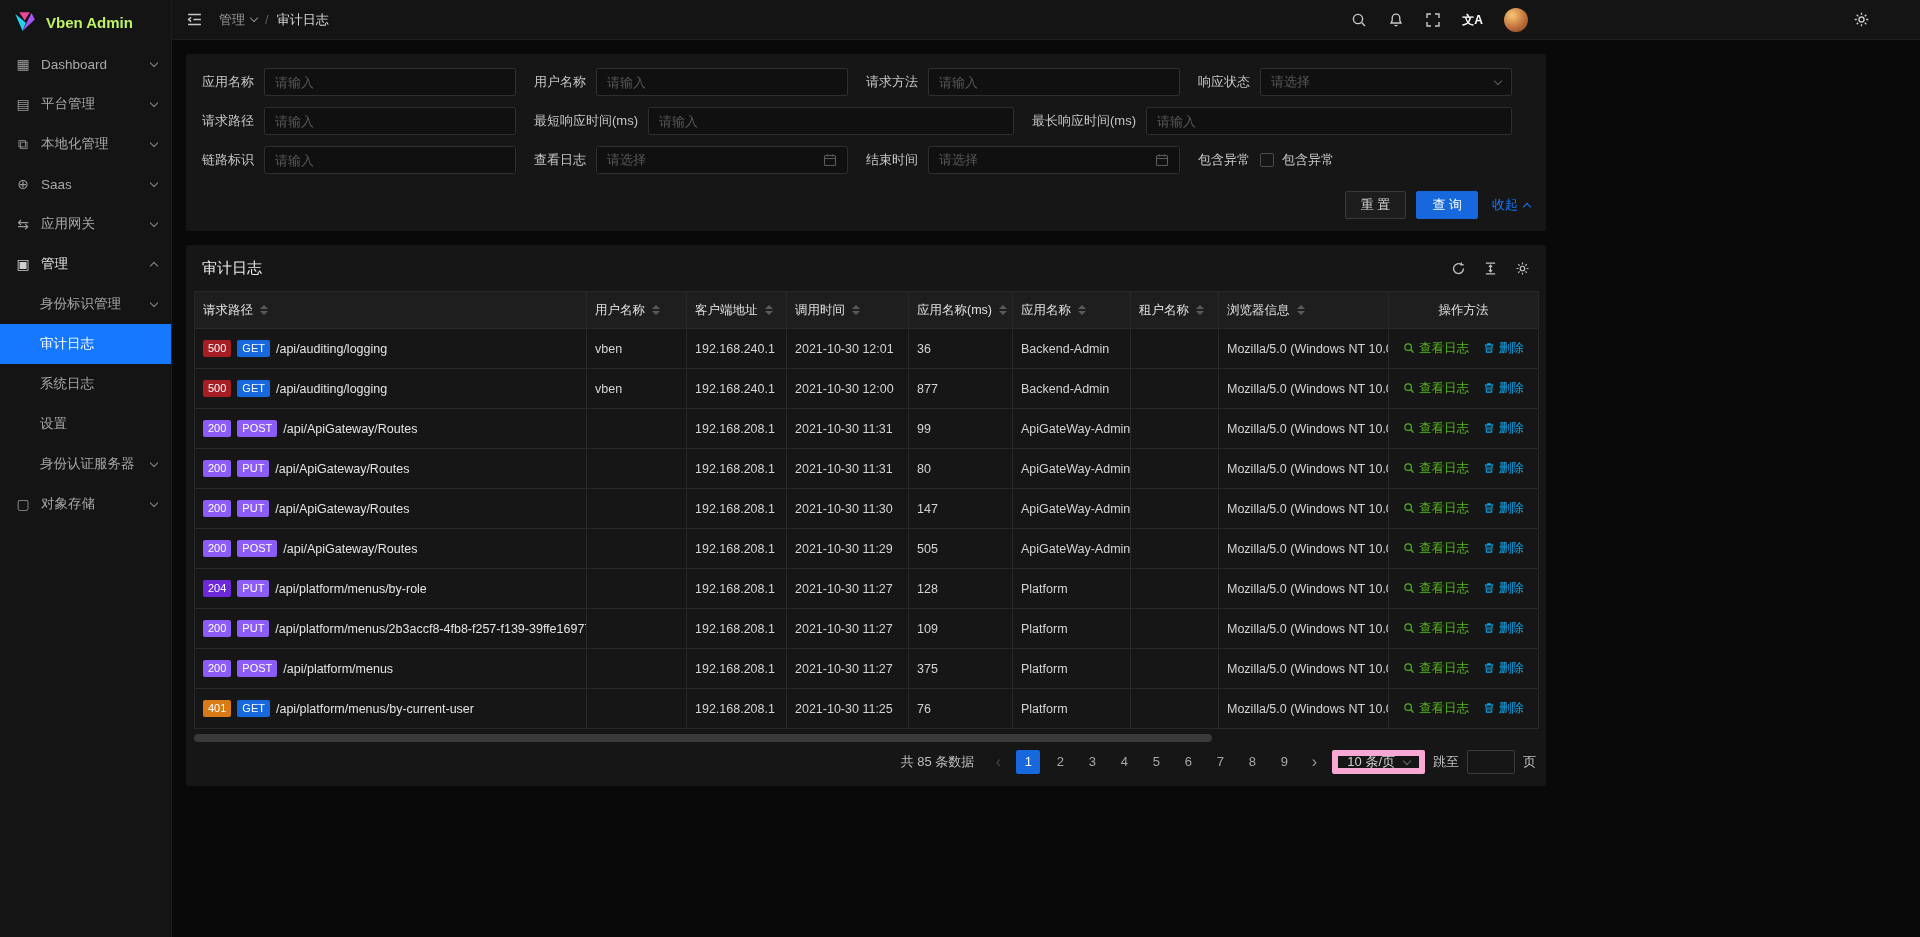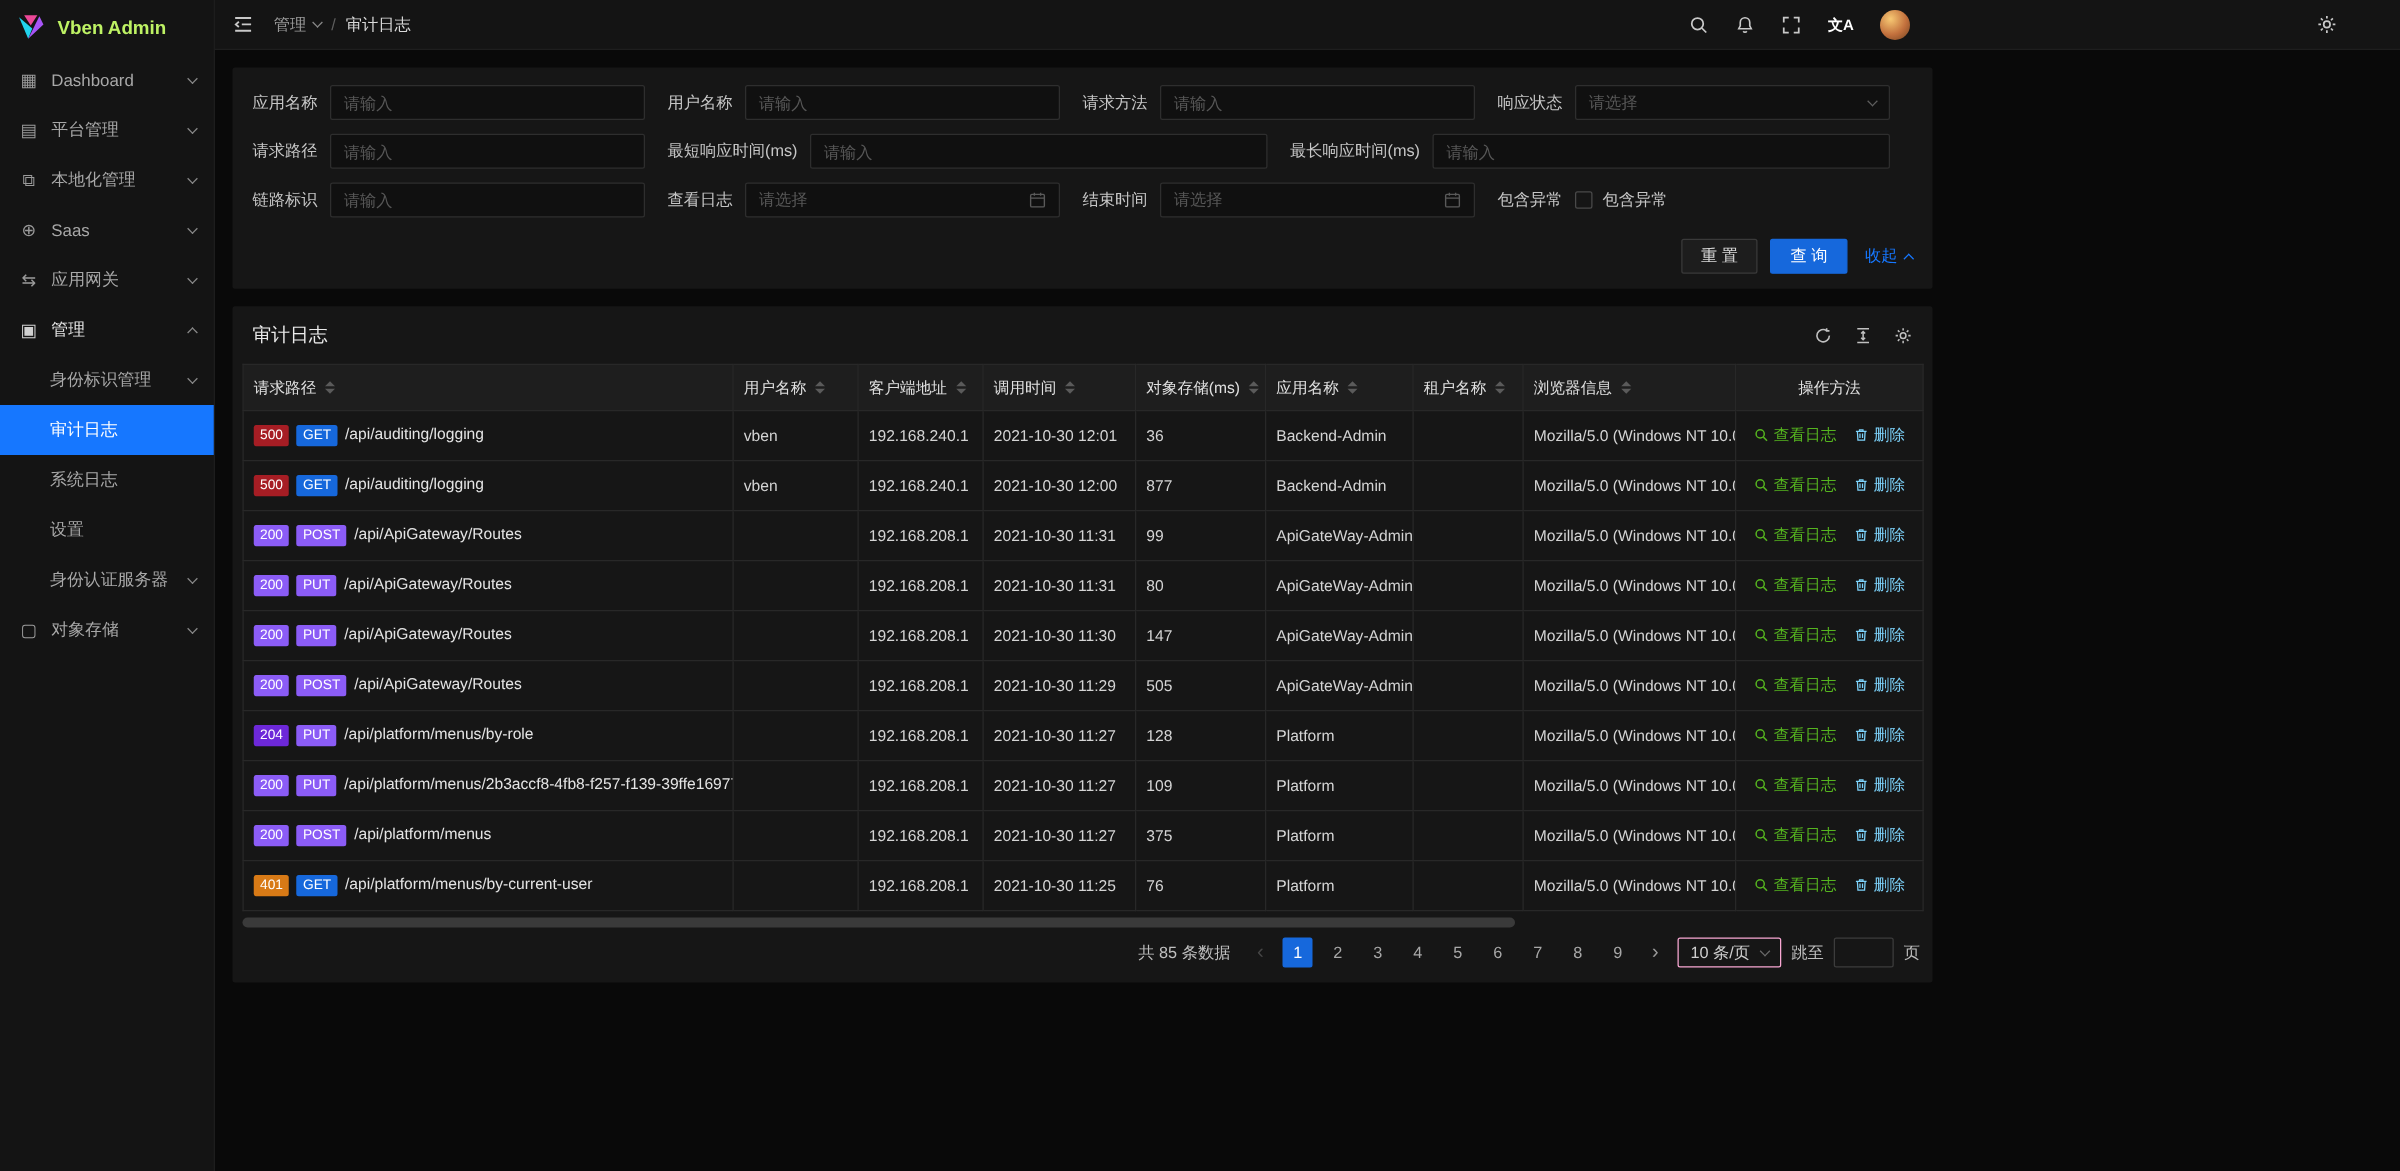--- a/index.html
+++ b/index.html
@@ -89,33 +89,33 @@
   .tag-red{background:#a61d24}
   .tag-green{background:#8b5cf6}
   .tag-dark-green{background:#6d28d9}
   .tag-orange{background:#d87a16}
   .tag-blue{background:#1668dc}
   .path{color:#e4e4e4}
   .actions-cell{text-align:center}
   .link{display:inline-flex;align-items:center;gap:4px;cursor:pointer}
   .link .icon svg{width:12px;height:12px;display:block}
   .link.view{color:#55b41f;margin-right:14px}
-  .link.del{color:#7dd3fc}
+  .link.del{color:#0ea5e9}
   .icon{display:inline-flex;align-items:center}
 
   .hscroll{height:8px;margin:5px 0 2px;position:relative;width:1344px}
   .hscroll-thumb{position:absolute;left:0;top:0;height:8px;width:1018px;background:#3a3a3a;border-radius:4px;cursor:pointer}
 
   .pagination{display:flex;justify-content:flex-end;align-items:center;gap:8px;margin-top:8px;padding-right:2px;color:#bfbfbf}
   .pg-total{margin-right:6px}
   .pg-item{min-width:24px;height:24px;line-height:24px;text-align:center;border-radius:2px;color:#a8a8a8;cursor:pointer}
   .pg-item.active{background:#1668dc;color:#fff}
   .pg-arrow{width:20px;height:24px;line-height:23px;text-align:center;color:#9a9a9a;cursor:pointer;font-size:16px}
   .pg-arrow.disabled{color:#464646}
-  .pg-size{height:24px;border:1px solid #f9a8d4;border-radius:2px;display:flex;align-items:center;gap:9px;padding:0 9px;color:#cfcfcf;cursor:pointer}
+  .pg-size{height:24px;border:6px solid #f9a8d4;border-radius:2px;display:flex;align-items:center;gap:9px;padding:0 9px;color:#cfcfcf;cursor:pointer}
   .pg-size .chev{border-color:#6a6a6a}
   .pg-jump-input{width:48px;height:24px;background:transparent;border:1px solid #3c3c3c;border-radius:2px;color:#d9d9d9;padding:0 6px;outline:none;font-family:inherit}
 </style>
 </head>
 <body>
 
 <aside class="sidebar">
   <div class="logo">
     <svg viewBox="0 0 32 32">
       <path d="M4 6 L13 27 L17 17 Z" fill="#22d3ee"></path>
@@ -379,21 +379,21 @@
                 <span class="th-inner">
                   <span>调用时间</span>
                   <span class="sort">
                     <i class="up"></i>
                     <i class="dn"></i>
                   </span>
                 </span>
               </th>
               <th class="">
                 <span class="th-inner">
-                  <span>对象存储(ms)</span>
+                  <span>应用名称(ms)</span>
                   <span class="sort">
                     <i class="up"></i>
                     <i class="dn"></i>
                   </span>
                 </span>
               </th>
               <th class="">
                 <span class="th-inner">
                   <span>应用名称</span>
                   <span class="sort">

